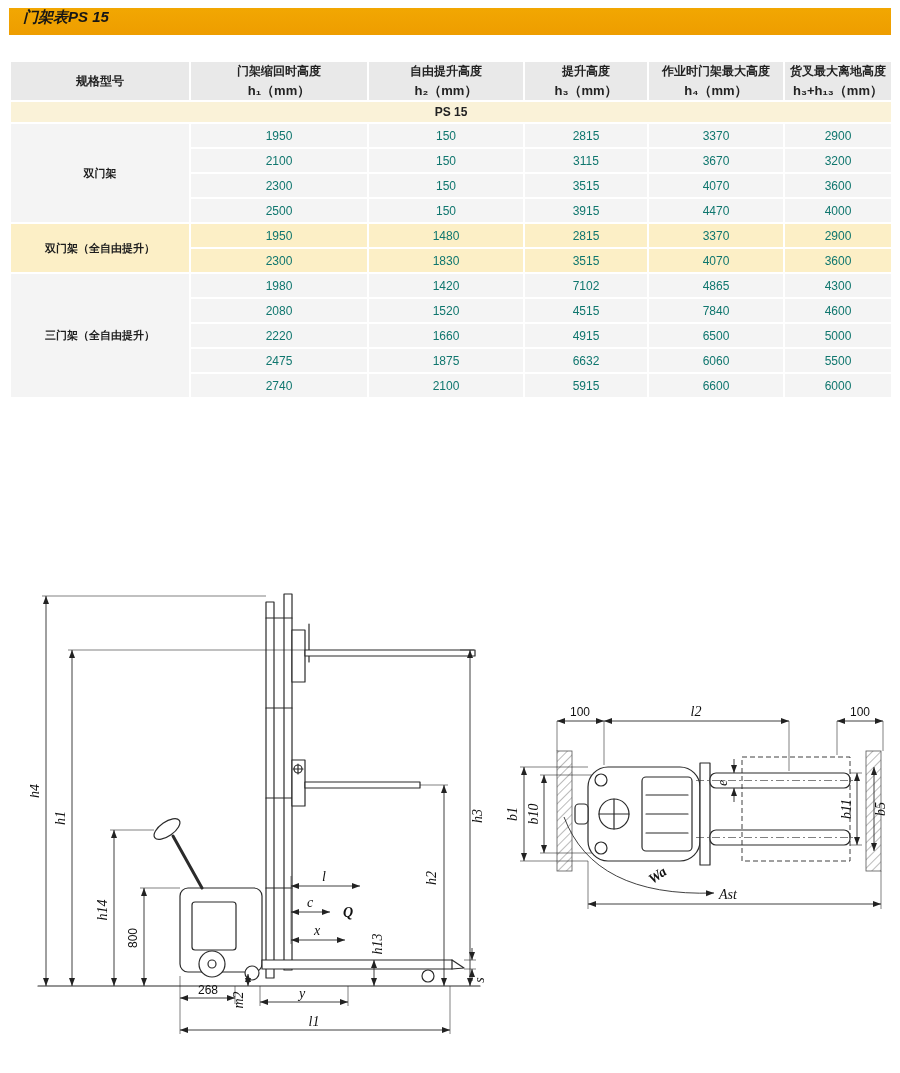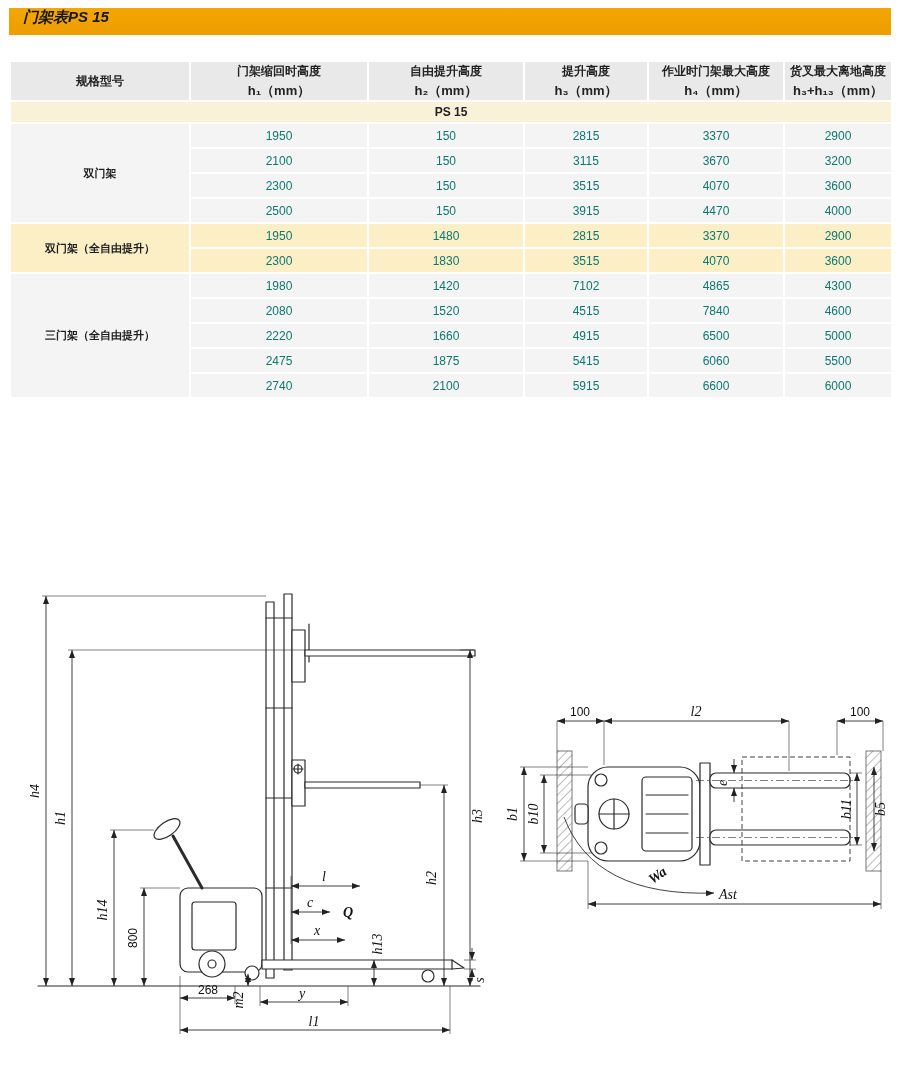--- a/index.html
+++ b/index.html
@@ -148,21 +148,21 @@
       <tr>
         <td class="cell">2220</td>
         <td class="cell">1660</td>
         <td class="cell">4915</td>
         <td class="cell">6500</td>
         <td class="cell">5000</td>
       </tr>
       <tr>
         <td class="cell">2475</td>
         <td class="cell">1875</td>
-        <td class="cell">5415</td>
+        <td class="cell">6632</td>
         <td class="cell">6060</td>
         <td class="cell">5500</td>
       </tr>
       <tr>
         <td class="cell">2740</td>
         <td class="cell">2100</td>
         <td class="cell">5915</td>
         <td class="cell">6600</td>
         <td class="cell">6000</td>
       </tr>

